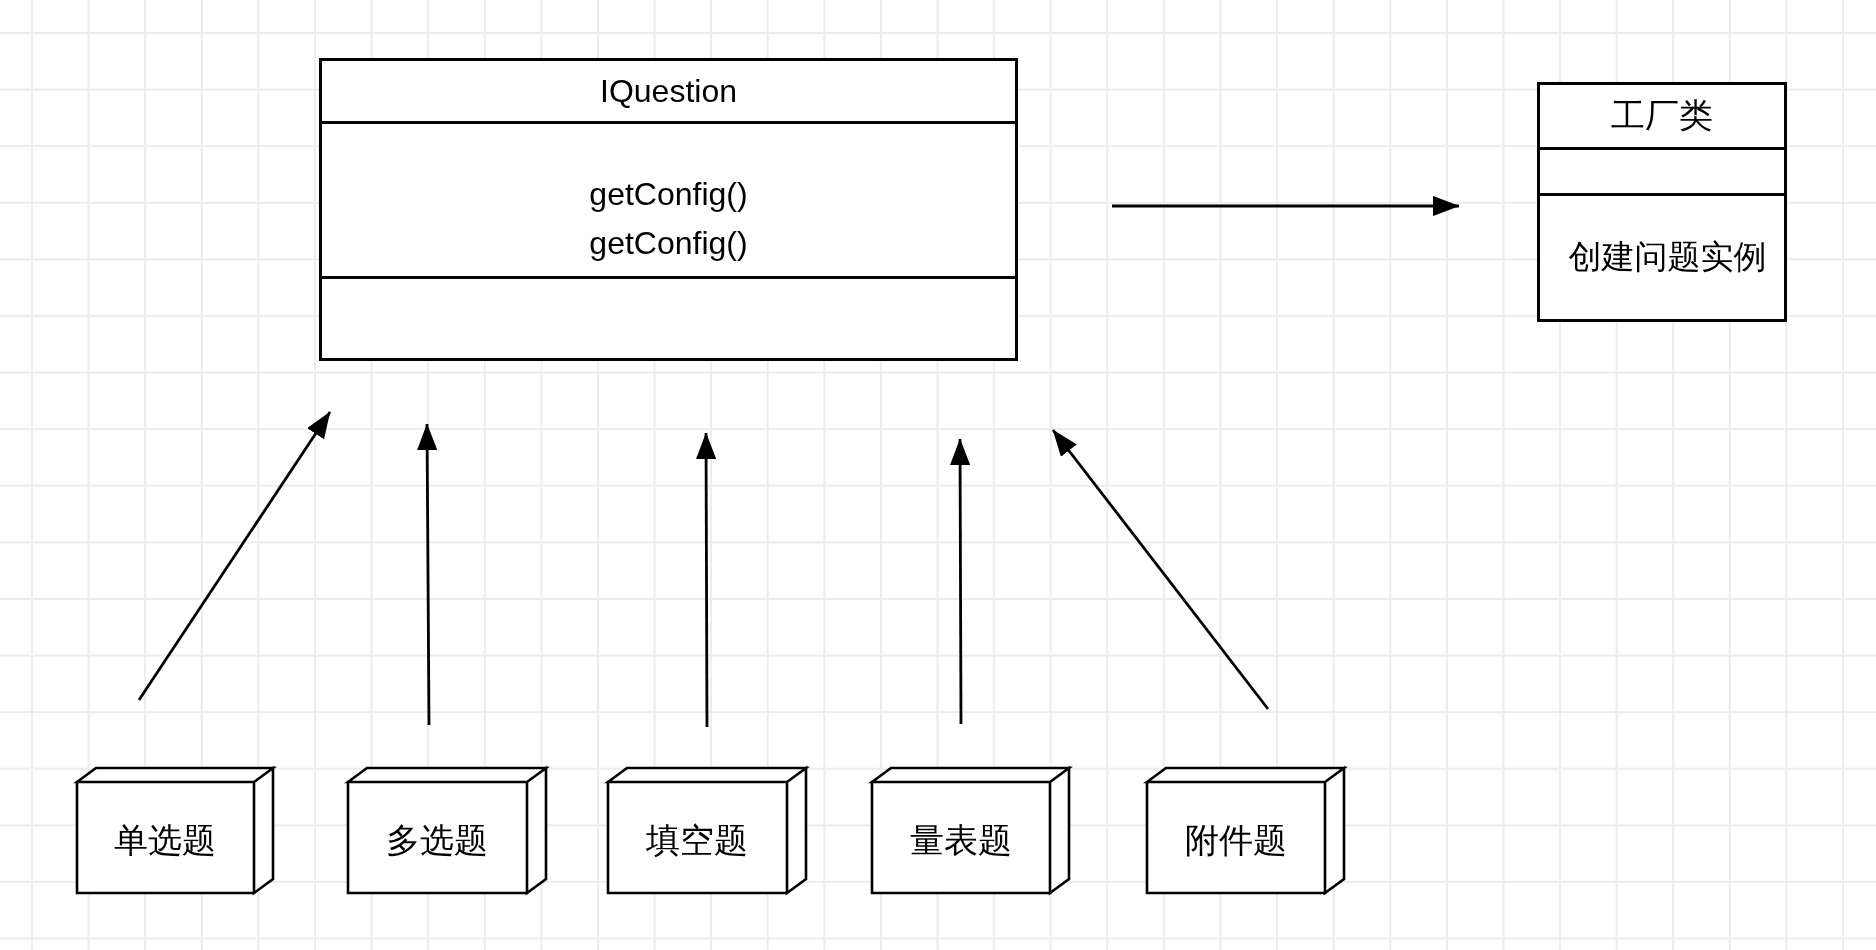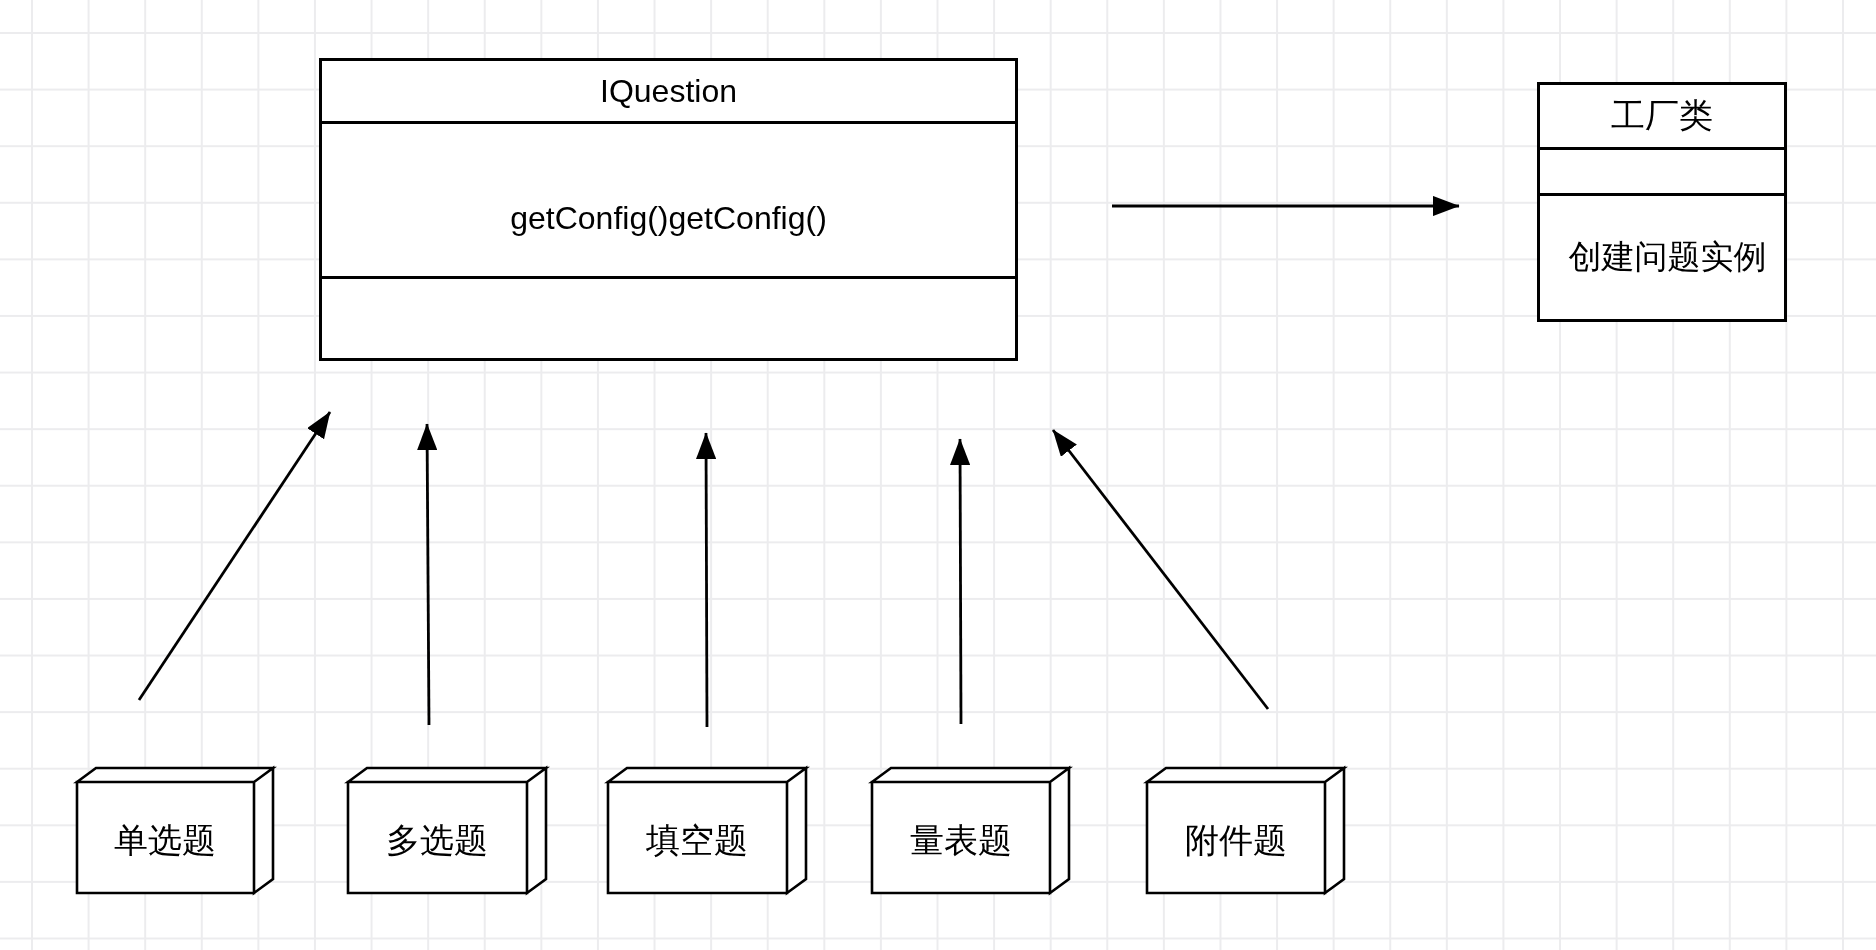--- a/index.html
+++ b/index.html
@@ -59,21 +59,21 @@
   }
   #iquestion .row-title {
     height: 60px;
     border-bottom: 3px solid #000000;
     display: flex; align-items: center; justify-content: center;
     font-size: 32px;
   }
   #iquestion .row-methods {
     flex: 1;
     border-bottom: 3px solid #000000;
-    display: flex; flex-direction: row;
+    display: flex; flex-direction: column;
     align-items: center; justify-content: center;
     font-size: 32px;
     line-height: 49px;
   }
   #iquestion .row-footer {
     height: 42px;
   }
   #factory {
     left: 1537px; top: 82px;
     width: 250px; height: 240px;

